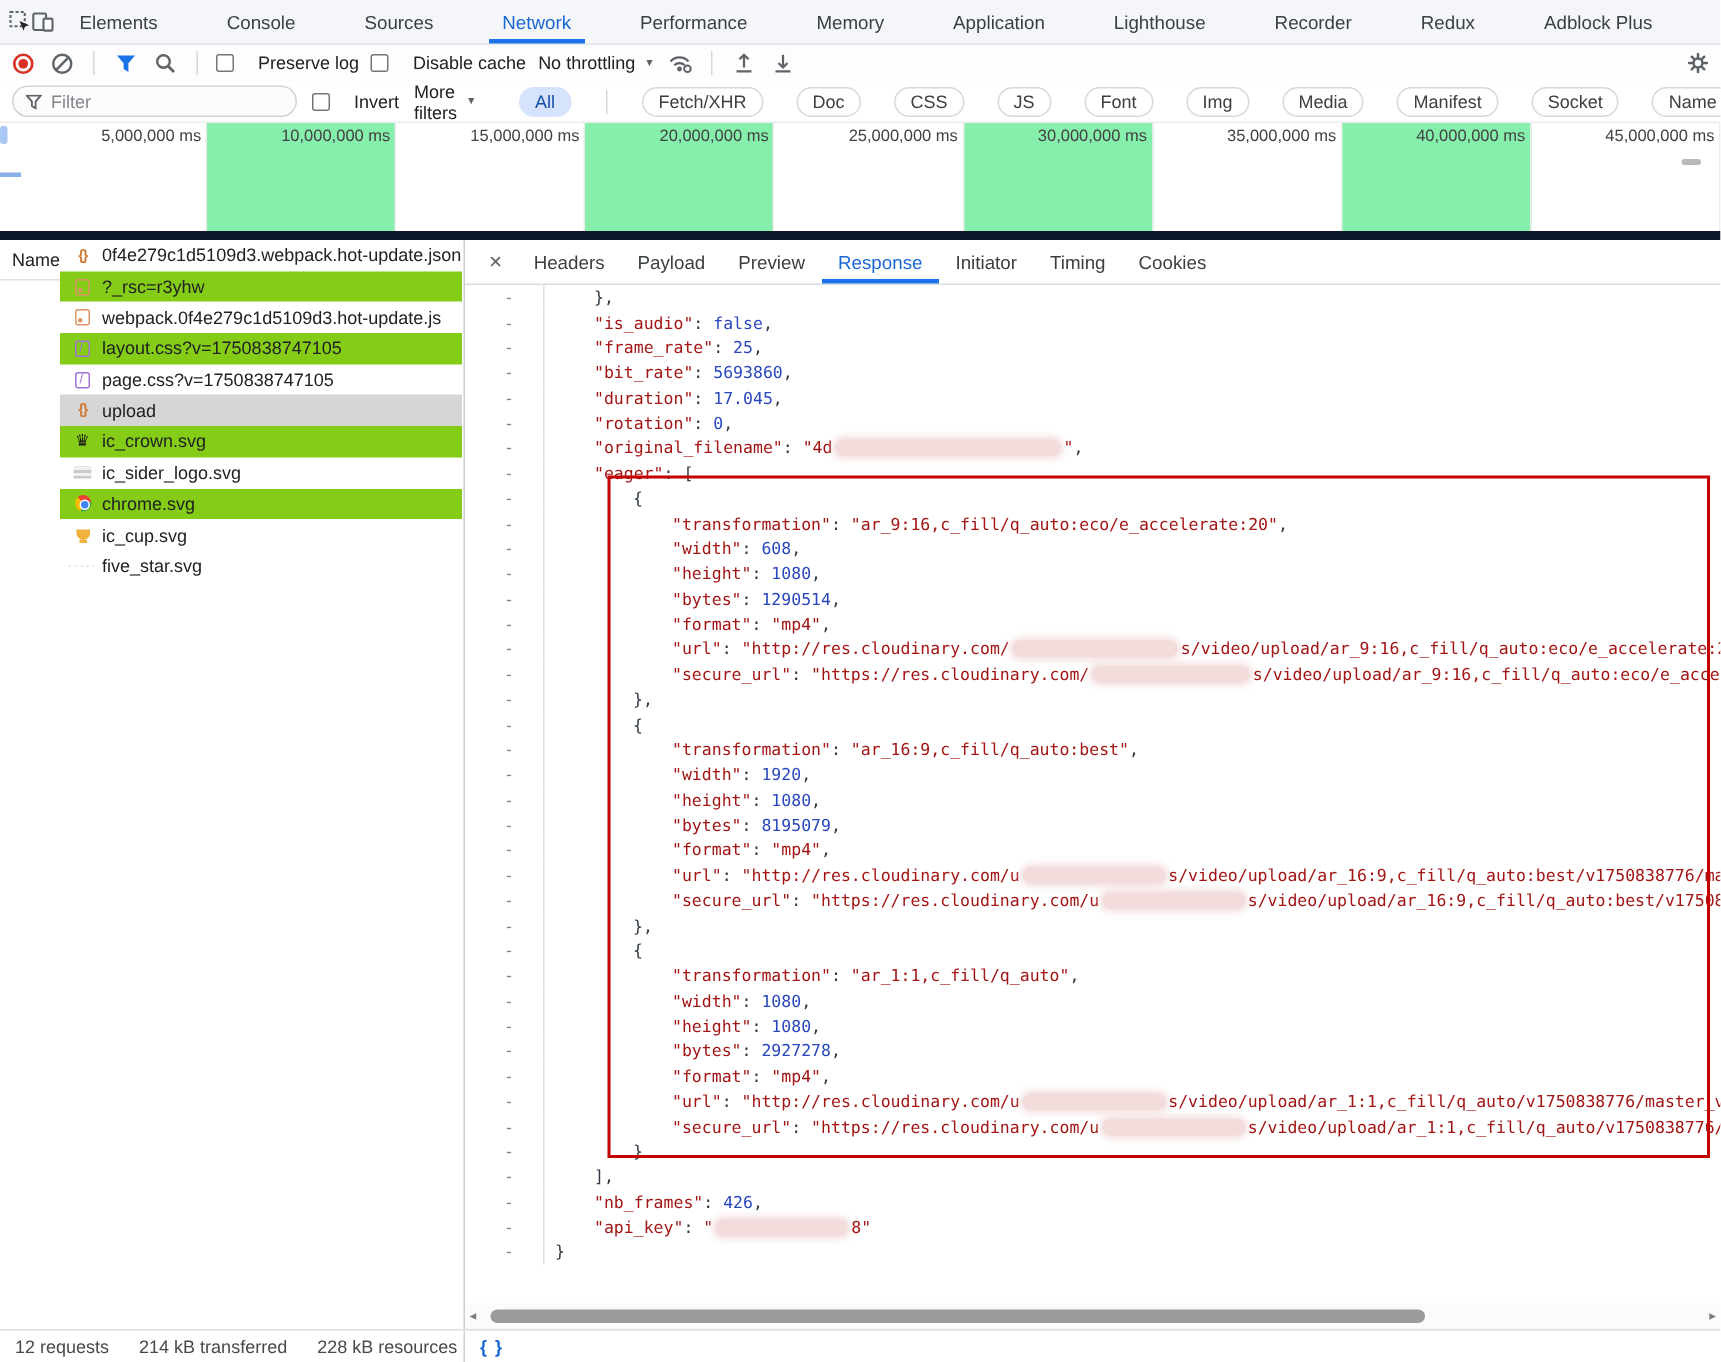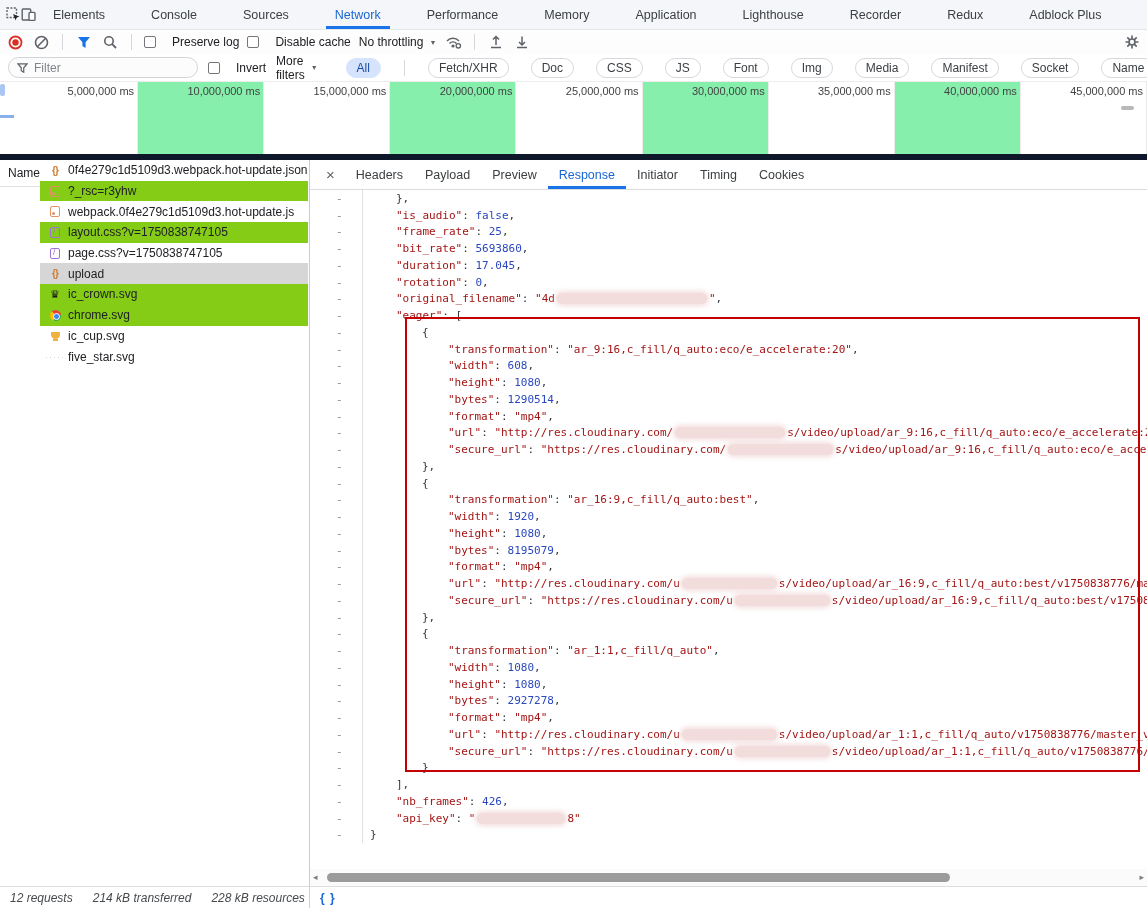--- a/index.html
+++ b/index.html
@@ -88,21 +88,21 @@
   .redact { display:inline-block; height:11px; border-radius:6px; background:#f3dcdc; box-shadow:0 0 5px 2px rgba(243,220,220,.95); margin:0 2px; vertical-align:middle; }
   .anno-box { position:absolute; left:95px; top:127px; width:735px; height:455px; border:2px solid #c40000; pointer-events:none; }
 
   .hscroll { height:17px; flex:0 0 17px; position:relative; background:#fbfbfb; }
   .hs-arrow { position:absolute; top:3px; font-size:9px; color:#7d7d7d; cursor:pointer; }
   .hs-thumb { position:absolute; left:17px; top:4px; width:623px; height:9px; border-radius:4.5px; background:#9b9b9b; cursor:pointer; }
 
   
   .statusbar { height:22px; flex:0 0 22px; border-top:1px solid #dadce0; display:flex; align-items:stretch; background:#fff; font-size:12px; color:#474a4d; }
   .status-left { width:310px; flex:0 0 310px; border-right:1px solid #d0d0d0; display:flex; align-items:center; }
-  .st-item { padding:0 10px; white-space:nowrap;font-style:italic; }
+  .st-item { padding:0 10px; white-space:nowrap; }
   .st-sep { width:1px; height:13px; background:#d9d9d9; }
   .fmt-btn { color:#1967d2; font-weight:bold; font-size:12px; padding:0 10px; display:flex; align-items:center; cursor:pointer; letter-spacing:1px; }
 
   svg { display:block; }
 </style>
 </head>
 <body>
 
 <div class="devtools">
 
@@ -343,20 +343,26 @@
             <span class="fic">
               <span class="fic-json">{}</span>
             </span>
             <span>upload</span>
           </div>
           <div class="req-row shade">
             <span class="fic">
               <span class="fic-crown">♛</span>
             </span>
             <span>ic_crown.svg</span>
+          </div>
+          <div class="req-row">
+            <span class="fic">
+              <span class="fic-logo"></span>
+            </span>
+            <span>ic_sider_logo.svg</span>
           </div>
           <div class="req-row shade">
             <span class="fic">
               <span class="fic-chrome"></span>
             </span>
             <span>chrome.svg</span>
           </div>
           <div class="req-row">
             <span class="fic">
               <span class="fic-cup"></span>

